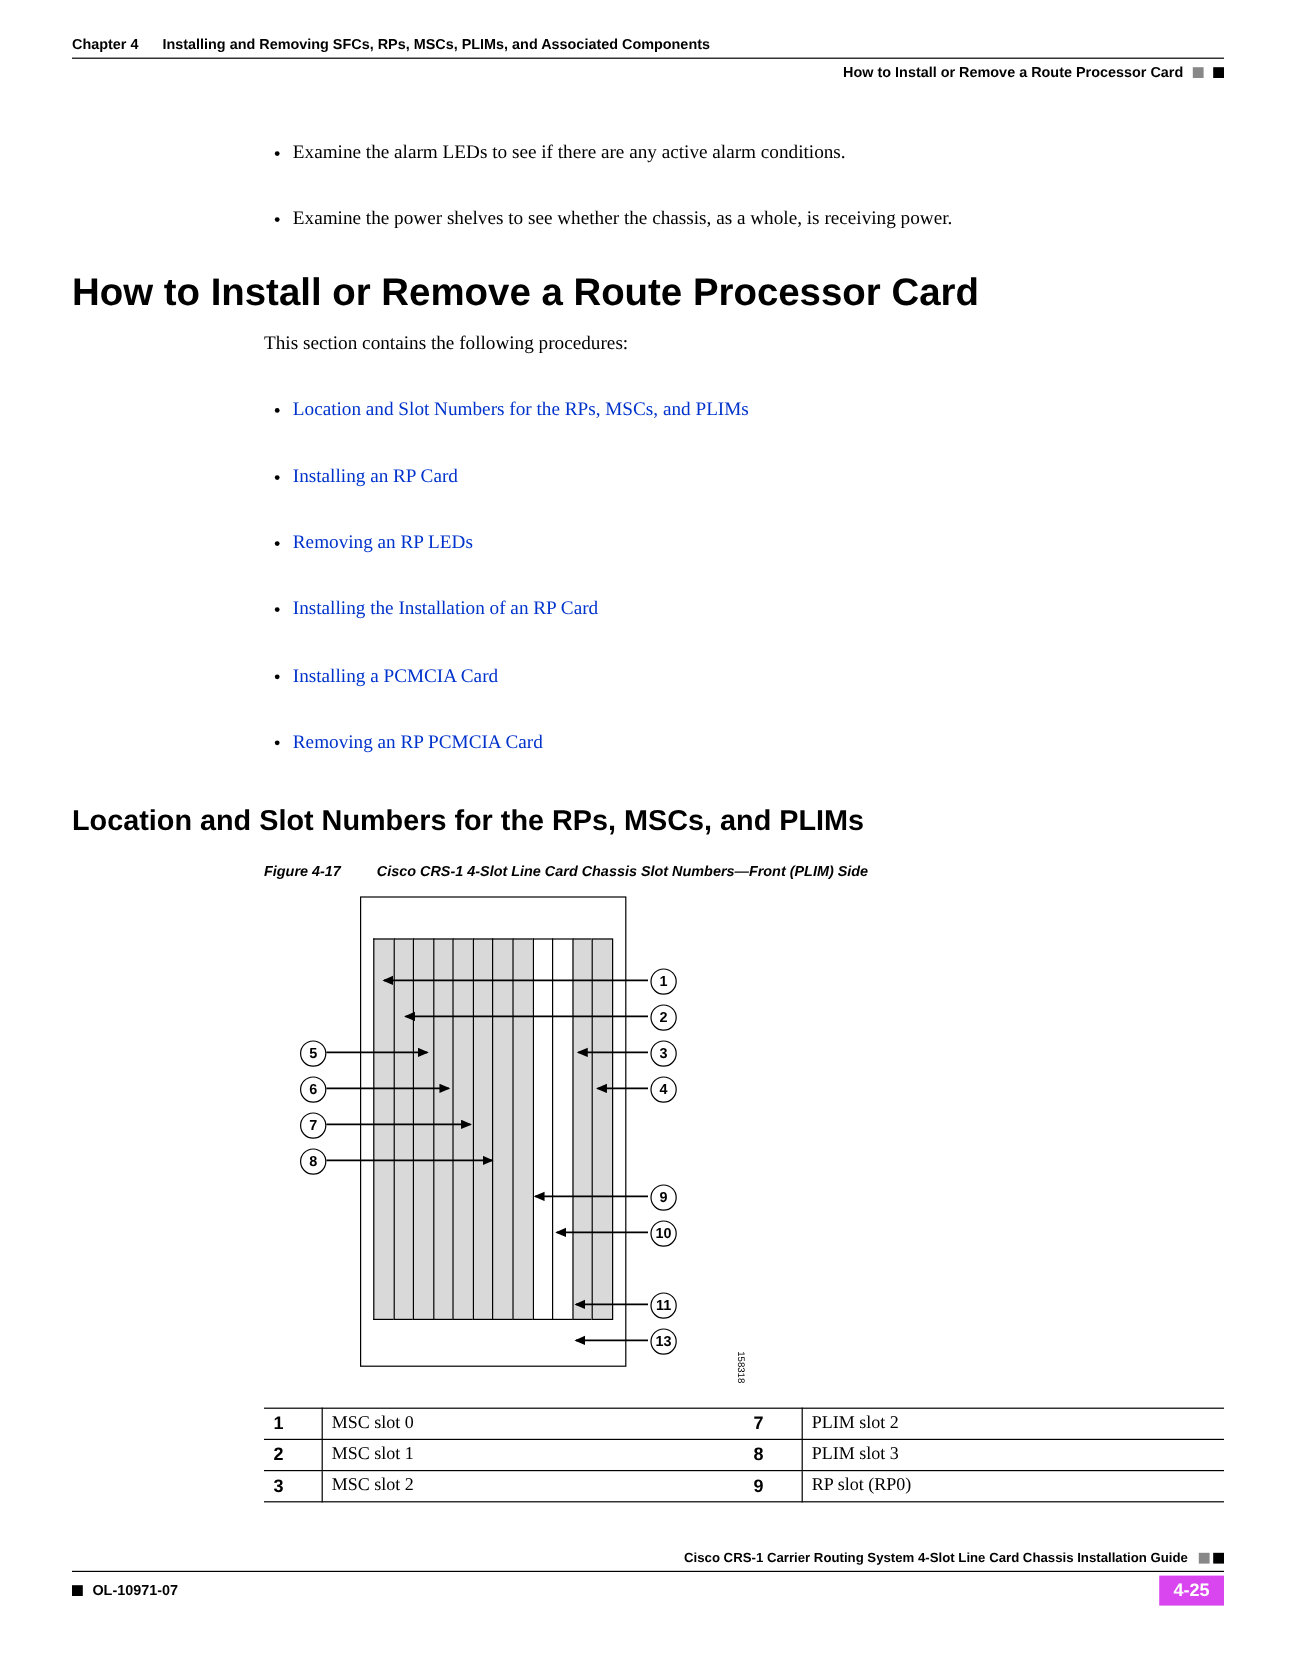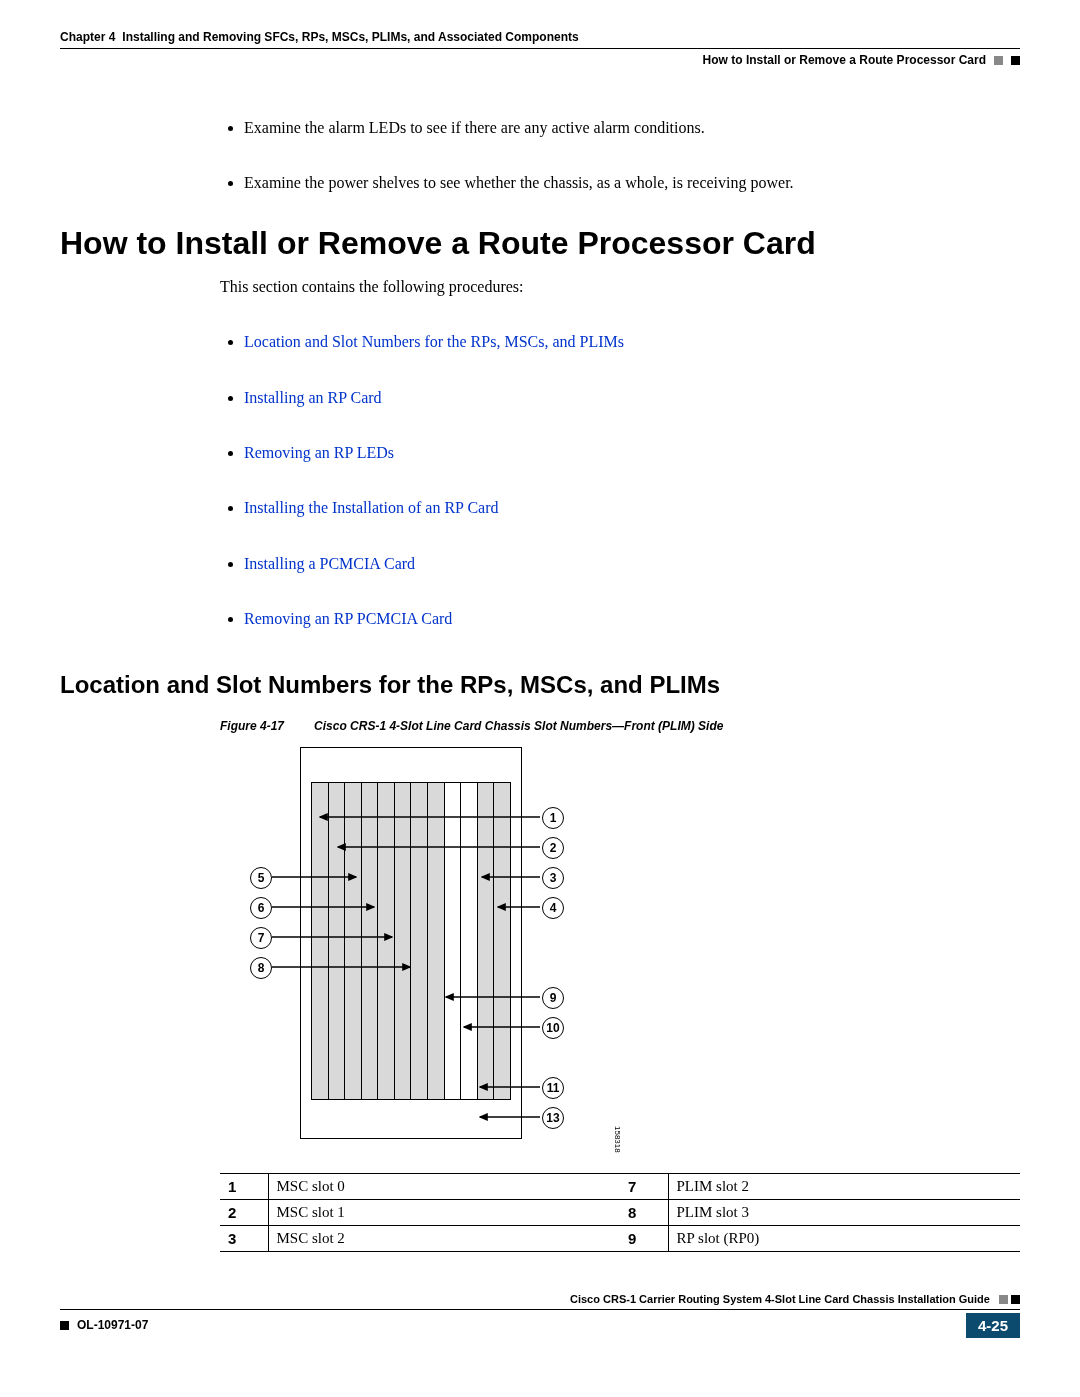--- a/index.html
+++ b/index.html
@@ -25,21 +25,21 @@
     display: flex;
     justify-content: space-between;
     align-items: baseline;
     font-family: Arial, Helvetica, sans-serif;
     font-size: 12px;
     font-weight: bold;
     margin-bottom: 4px;
   }
   .header-left {
     display: flex;
-    gap: 7px;
+    gap: 20px;
     justify-content: center;
   }
   .section-title-row {
     display: flex;
     justify-content: flex-end;
     align-items: center;
     font-family: Arial, Helvetica, sans-serif;
     font-size: 12px;
     font-weight: bold;
     gap: 8px;
@@ -208,21 +208,21 @@
   }
   .footer-left {
     display: flex;
     align-items: center;
     gap: 8px;
     font-family: Arial, Helvetica, sans-serif;
     font-size: 12px;
     font-weight: bold;
   }
   .page-badge {
-    background: #0c4a6e;
+    background: #d946ef;
     color: #fff;
     font-family: Arial, Helvetica, sans-serif;
     font-weight: bold;
     font-size: 15px;
     padding: 4px 12px;
   }
   .footer-marks {
     display: flex;
     gap: 3px;
     align-items: center;

